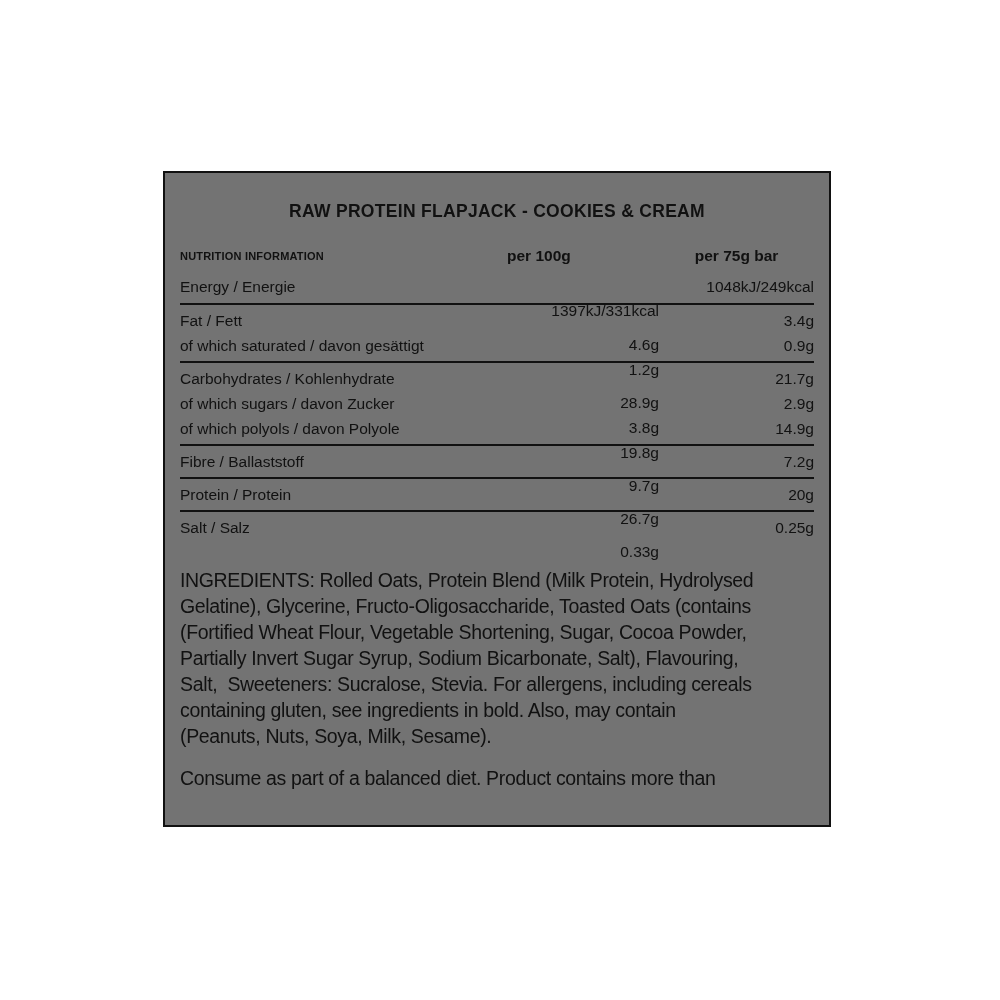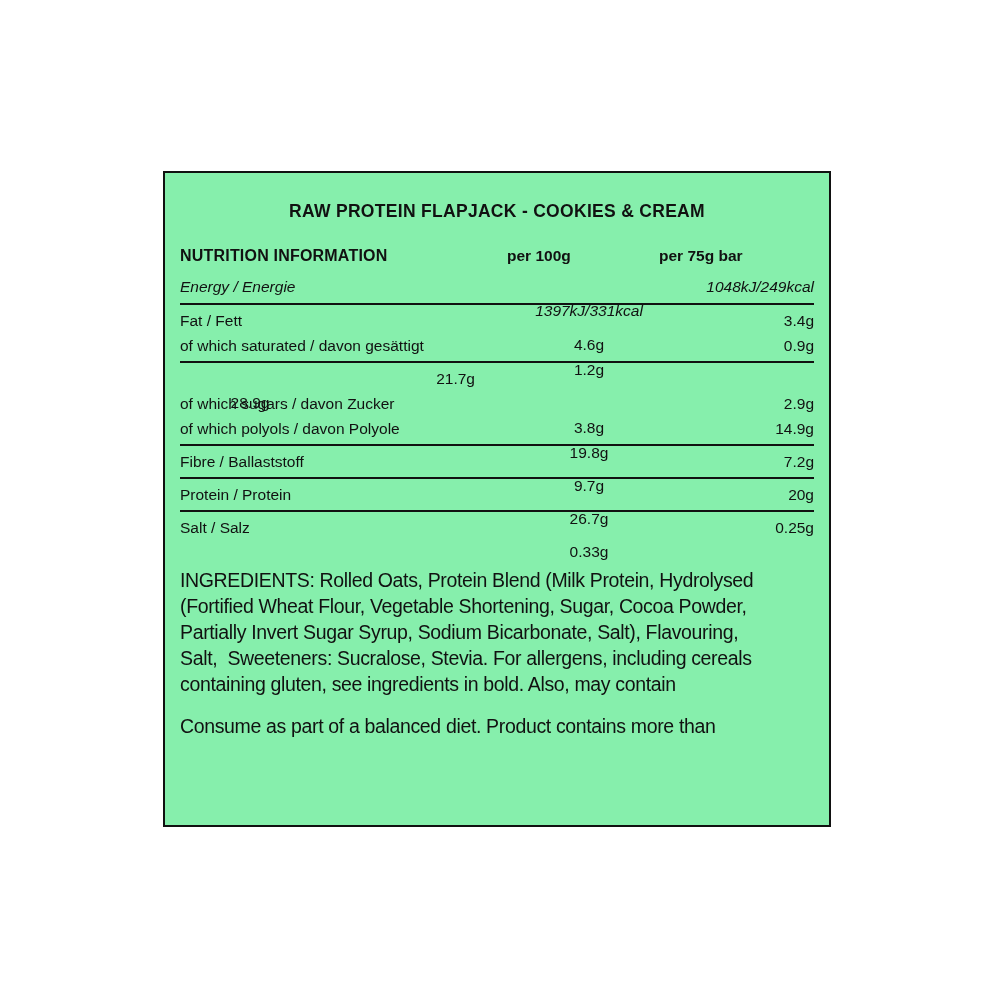--- a/index.html
+++ b/index.html
@@ -18,21 +18,21 @@
     background: #ffffff;
   }
   .label-box {
     position: absolute;
     left: 163px;
     top: 171px;
     width: 668px;
     height: 656px;
     border: 2px solid #111111;
     box-sizing: border-box;
-    background: #86efac;
+    background: #737373;
   }
   .label-inner {
     padding: 28px 15px 0 15px;
   }
   .product-title {
     text-align: center;
     font-size: 17.5px;
     font-weight: bold;
     letter-spacing: 0.3px;
     height: 20px;
@@ -41,57 +41,56 @@
   }
   .nutri-header {
     display: flex;
     align-items: center;
     margin-top: 22px;
     height: 26px;
     font-weight: bold;
   }
   .nutri-header .c1 {
     flex: 1;
-    font-size: 16px;
+    font-size: 11px;
     letter-spacing: 0.2px;
     white-space: nowrap;
   }
   .nutri-header .c2 {
     width: 140px;
     text-align: left;
     font-size: 15.5px;
     white-space: nowrap;
   }
   .nutri-header .c3 {
     width: 155px;
-    text-align: left;
+    text-align: center;
     font-size: 15.5px;
     white-space: nowrap;
     padding-left: 12px;
   }
   .table-rows {
     margin-top: 4px;
   }
   .nutri-row {
     display: flex;
     align-items: center;
     height: 25px;
     font-size: 15.5px;
   }
   .nutri-row.first {
     height: 27px;
-    font-style: italic;
   }
   .nutri-row .c1 {
     flex: 1;
     white-space: nowrap;
   }
   .nutri-row .c2 {
     width: 140px;
-    text-align: center;
+    text-align: right;
     white-space: nowrap;
     margin-top: 48px;
   }
   .nutri-row .c3 {
     width: 155px;
     text-align: right;
     white-space: nowrap;
   }
   .rule {
     height: 2px;
@@ -142,20 +141,21 @@
             <div class="c2">4.6g</div>
             <div class="c3">3.4g</div>
           </div>
           <div class="nutri-row">
             <div class="c1">of which saturated / davon gesättigt</div>
             <div class="c2">1.2g</div>
             <div class="c3">0.9g</div>
           </div>
           <div class="rule"></div>
           <div class="nutri-row">
+            <div class="c1">Carbohydrates / Kohlenhydrate</div>
             <div class="c2">28.9g</div>
             <div class="c3">21.7g</div>
           </div>
           <div class="nutri-row">
             <div class="c1">of which sugars / davon Zucker</div>
             <div class="c2">3.8g</div>
             <div class="c3">2.9g</div>
           </div>
           <div class="nutri-row">
             <div class="c1">of which polyols / davon Polyole</div>
@@ -177,24 +177,26 @@
           <div class="rule"></div>
           <div class="nutri-row">
             <div class="c1">Salt / Salz</div>
             <div class="c2">0.33g</div>
             <div class="c3">0.25g</div>
           </div>
         </div>
 
       <div class="ingredients-block" id="ingredients-block">
           <div class="text-line">INGREDIENTS: Rolled Oats, Protein Blend (Milk Protein, Hydrolysed</div>
+          <div class="text-line">Gelatine), Glycerine, Fructo-Oligosaccharide, Toasted Oats (contains</div>
           <div class="text-line">(Fortified Wheat Flour, Vegetable Shortening, Sugar, Cocoa Powder,</div>
           <div class="text-line">Partially Invert Sugar Syrup, Sodium Bicarbonate, Salt), Flavouring,</div>
           <div class="text-line">Salt,  Sweeteners: Sucralose, Stevia. For allergens, including cereals</div>
           <div class="text-line">containing gluten, see ingredients in bold. Also, may contain</div>
+          <div class="text-line">(Peanuts, Nuts, Soya, Milk, Sesame).</div>
         </div>
 
       <div class="consume-block" id="consume-block">
           <div class="text-line">Consume as part of a balanced diet. Product contains more than</div>
         </div>
 
     </div>
   </div>
 </div>
 

